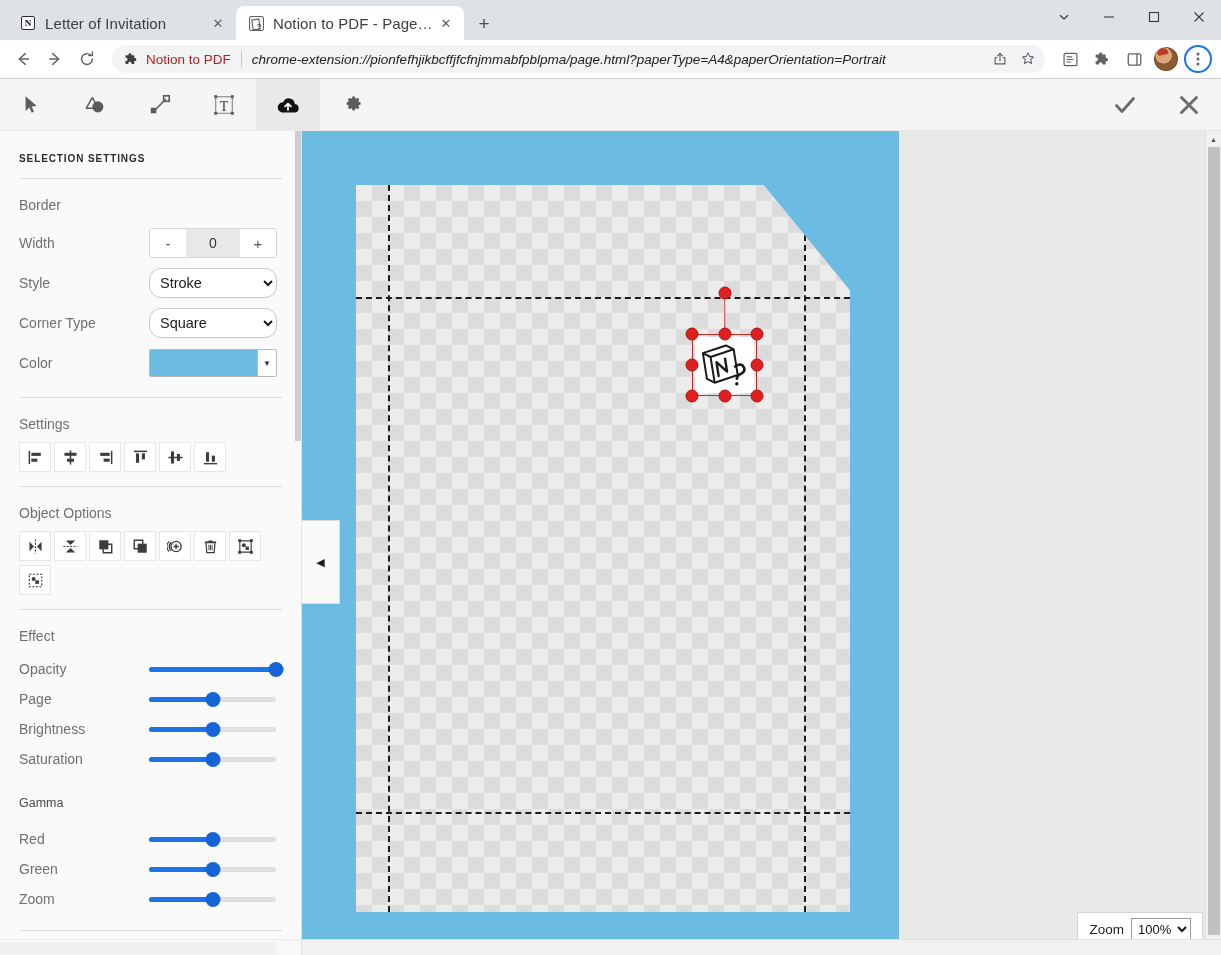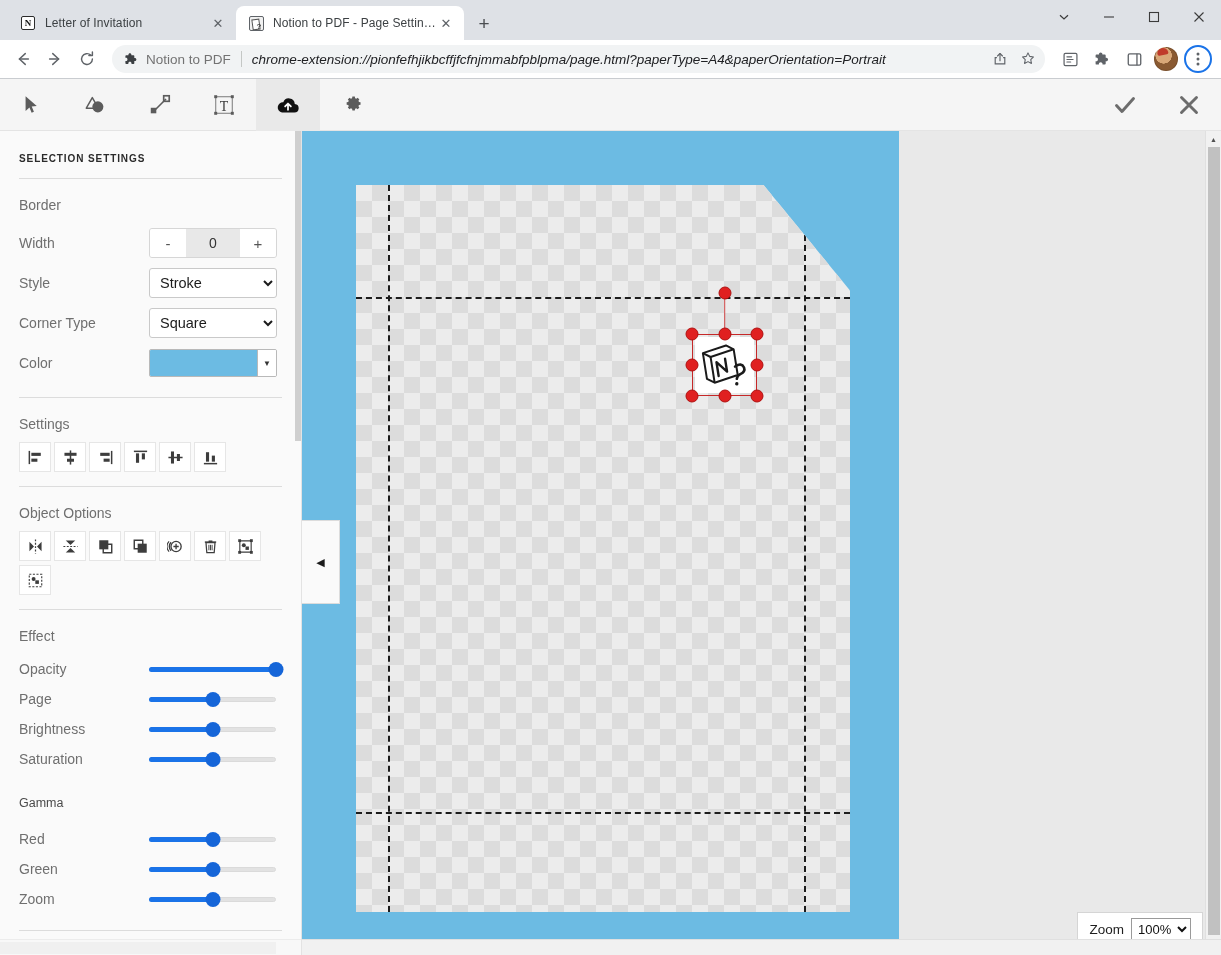--- a/index.html
+++ b/index.html
@@ -43,21 +43,21 @@
   .np-fav::before {
     content: ""; position: absolute; left: 2px; top: 2px; width: 6px; height: 9px;
     border: 1.2px solid #555; background: #fff; transform: rotate(-8deg);
   }
   .np-fav::after {
     content: "?"; position: absolute; right: 1px; bottom: -1px;
     font-size: 8px; color: #444; font-weight: bold;
   }
   .tab-title {
     flex: 1; white-space: nowrap; overflow: hidden; text-overflow: ellipsis;
-    font-size: 12px; letter-spacing: .1px;
+    font-size: 15px; letter-spacing: .1px;
   }
   .tab-close {
     width: 20px; height: 20px; flex: 0 0 20px; border-radius: 50%;
     display: flex; align-items: center; justify-content: center;
     color: #5f6368; font-size: 13px; line-height: 1;
   }
   .newtab {
     width: 28px; height: 28px; margin: 0 0 3px 6px; border-radius: 50%;
     display: flex; align-items: center; justify-content: center;
     color: #4a4d51; font-size: 19px; line-height: 1; font-weight: 300;
@@ -79,21 +79,21 @@
     width: 30px; height: 30px; border-radius: 50%;
     display: flex; align-items: center; justify-content: center; color: #5f6368;
   }
   .omnibox {
     flex: 1; height: 28px; background: #f1f3f4; border-radius: 14px;
     display: flex; align-items: center; padding: 0 4px 0 12px; margin: 0 8px;
     font-size: 13.5px; color: #202124; min-width: 0;
   }
   .ext-chip { display: flex; align-items: center; gap: 7px; flex: 0 0 auto; }
   .puzzle-dark { color: #3c4043; font-size: 13px; }
-  .chip-label { font-size: 13.5px; color: #737373; white-space: nowrap; }
+  .chip-label { font-size: 13.5px; color: #b91c1c; white-space: nowrap; }
   .chip-sep { width: 1px; height: 16px; background: #c4c7c5; margin: 0 10px; flex: 0 0 1px; }
   .omnibox-url {
     flex: 1; white-space: nowrap; overflow: hidden; text-overflow: ellipsis;
     font-size: 13.5px; color: #202124; font-style: italic;
   }
   .omni-actions { display: flex; align-items: center; gap: 2px; flex: 0 0 auto; }
   .omni-icon {
     width: 26px; height: 26px; border-radius: 50%;
     display: flex; align-items: center; justify-content: center; color: #5f6368;
   }
@@ -164,21 +164,21 @@
   .stepper .sbtn {
     width: 36px; background: #fff; display: flex; align-items: center;
     justify-content: center; font-size: 15px; color: #555;
   }
   .stepper .sval {
     flex: 1; display: flex; align-items: center; justify-content: center;
     font-size: 14px; color: #333; background: #e8e8e8;
   }
 
   select.sel {
-    width: 128px; height: 30px; border: 1px solid #c9c9c9; border-radius: 3px;
+    width: 128px; height: 30px; border: 1px solid #c9c9c9; border-radius: 12px;
     background: #fff; font-size: 14.5px; color: #1b1b1b; padding: 0 6px;
     font-family: "Liberation Sans", sans-serif;
   }
 
   .colorfield {
     width: 128px; height: 28px; border: 1px solid #b9b9b9; border-radius: 2px;
     display: flex; overflow: hidden; background: #fff;
   }
   .colorfield .swatch { flex: 1; }
   .colorfield .cdrop {

